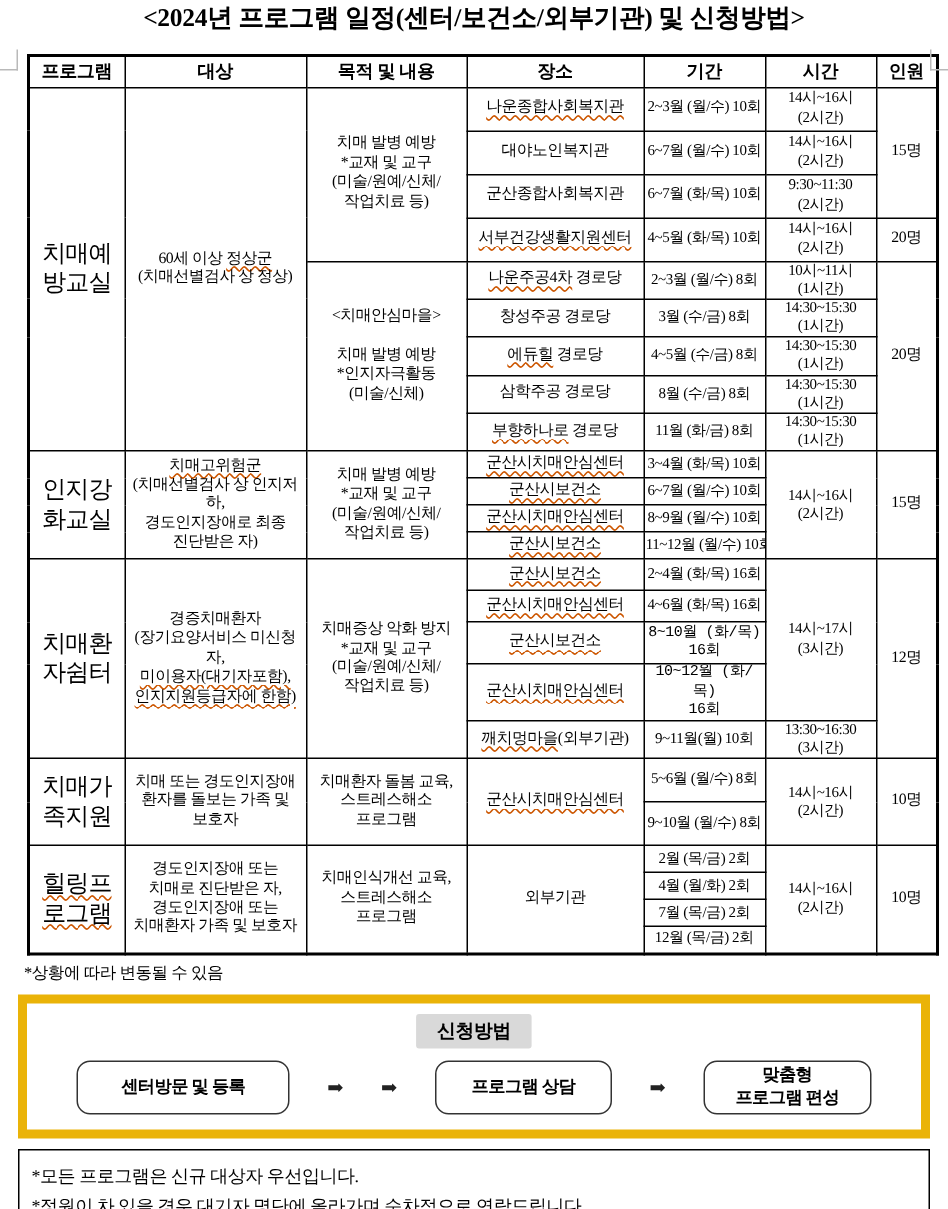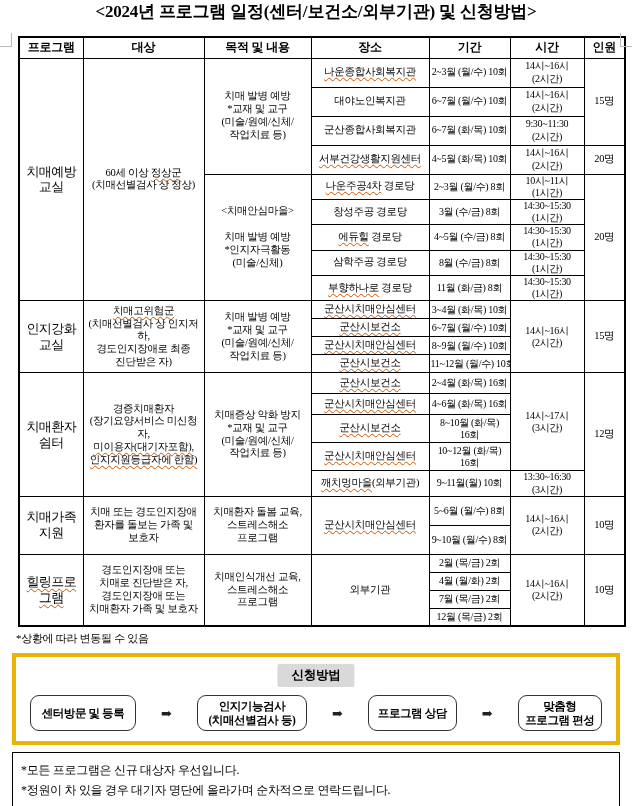--- a/index.html
+++ b/index.html
@@ -19,38 +19,38 @@
     border-collapse:collapse;table-layout:fixed;
     width:606px;margin:13px 0 0 18px;
     border:2px solid #000;
   }
   table.sched th,table.sched td{
     border:1px solid #000;text-align:center;vertical-align:middle;
     padding:0 1px;line-height:1.22;overflow:hidden;
   }
   table.sched th{font-size:12px;font-weight:bold;letter-spacing:-0.2px;}
   td{font-size:10.5px;letter-spacing:-0.3px;}
-  td.program{font-size:13px;letter-spacing:-0.6px;}
+  td.program{font-size:16px;letter-spacing:-0.6px;}
   td.period{font-size:10px;white-space:nowrap;}
-  td.period.wrap2{white-space:pre-line;}
+  td.period.wrap2{white-space:pre-line;font-family:Liberation Mono, monospace;}
   td.time{font-size:10px;white-space:pre-line;}
   td.cap{font-size:10.5px;}
   .pre{white-space:pre-line;}
   .wavy{
     text-decoration-line:underline;text-decoration-style:wavy;
     text-decoration-color:var(--wavy,#cc5500);text-decoration-thickness:1px;
     text-underline-offset:2px;
     text-align:center;
   }
   .uline{text-underline-offset:2px;}
   .rHd{height:21px}.rA{height:29px}.rB{height:25px}.rC{height:18px}
   .rD{height:21px}.rE{height:28px}.rF{height:24px}.rG{height:29px}.rH{height:18px}
   .note{font-size:11px;margin:4px 0 0 16px;letter-spacing:-0.3px;}
   .apply-box{
-    position:relative;border:4px solid #eab308;margin:7px 12px 0 12px;height:84px;
+    position:relative;border:6px solid #eab308;margin:7px 12px 0 12px;height:84px;
   }
   .apply-label{
     position:absolute;top:7px;left:50%;transform:translateX(-50%);
     background:var(--labelbg,#d9d9d9);padding:3px 14px;font-weight:bold;font-size:12.5px;
     border-radius:2px;letter-spacing:-0.2px;
   }
   .apply-flow{
     position:absolute;left:0;right:0;top:38px;
     display:flex;align-items:center;justify-content:center;gap:25px;padding:0 14px;
   }
@@ -289,22 +289,20 @@
 </tbody>
   </table>
 
 <div class="note">*상황에 따라 변동될 수 있음</div>
 
 <div class="apply-box">
   <div class="apply-label">신청방법</div>
   <div class="apply-flow">
     <div class="step step1">센터방문 및 등록</div>
     <span class="arrow">➡</span>
-    <div class="step step2">인지기능검사
-(치매선별검사 등)</div>
     <span class="arrow">➡</span>
     <div class="step step3">프로그램 상담</div>
     <span class="arrow">➡</span>
     <div class="step step4">맞춤형
 프로그램 편성</div>
   </div>
 </div>
 
 <div class="footer-box">
   <div class="footer-line">*모든 프로그램은 신규 대상자 우선입니다.</div>

